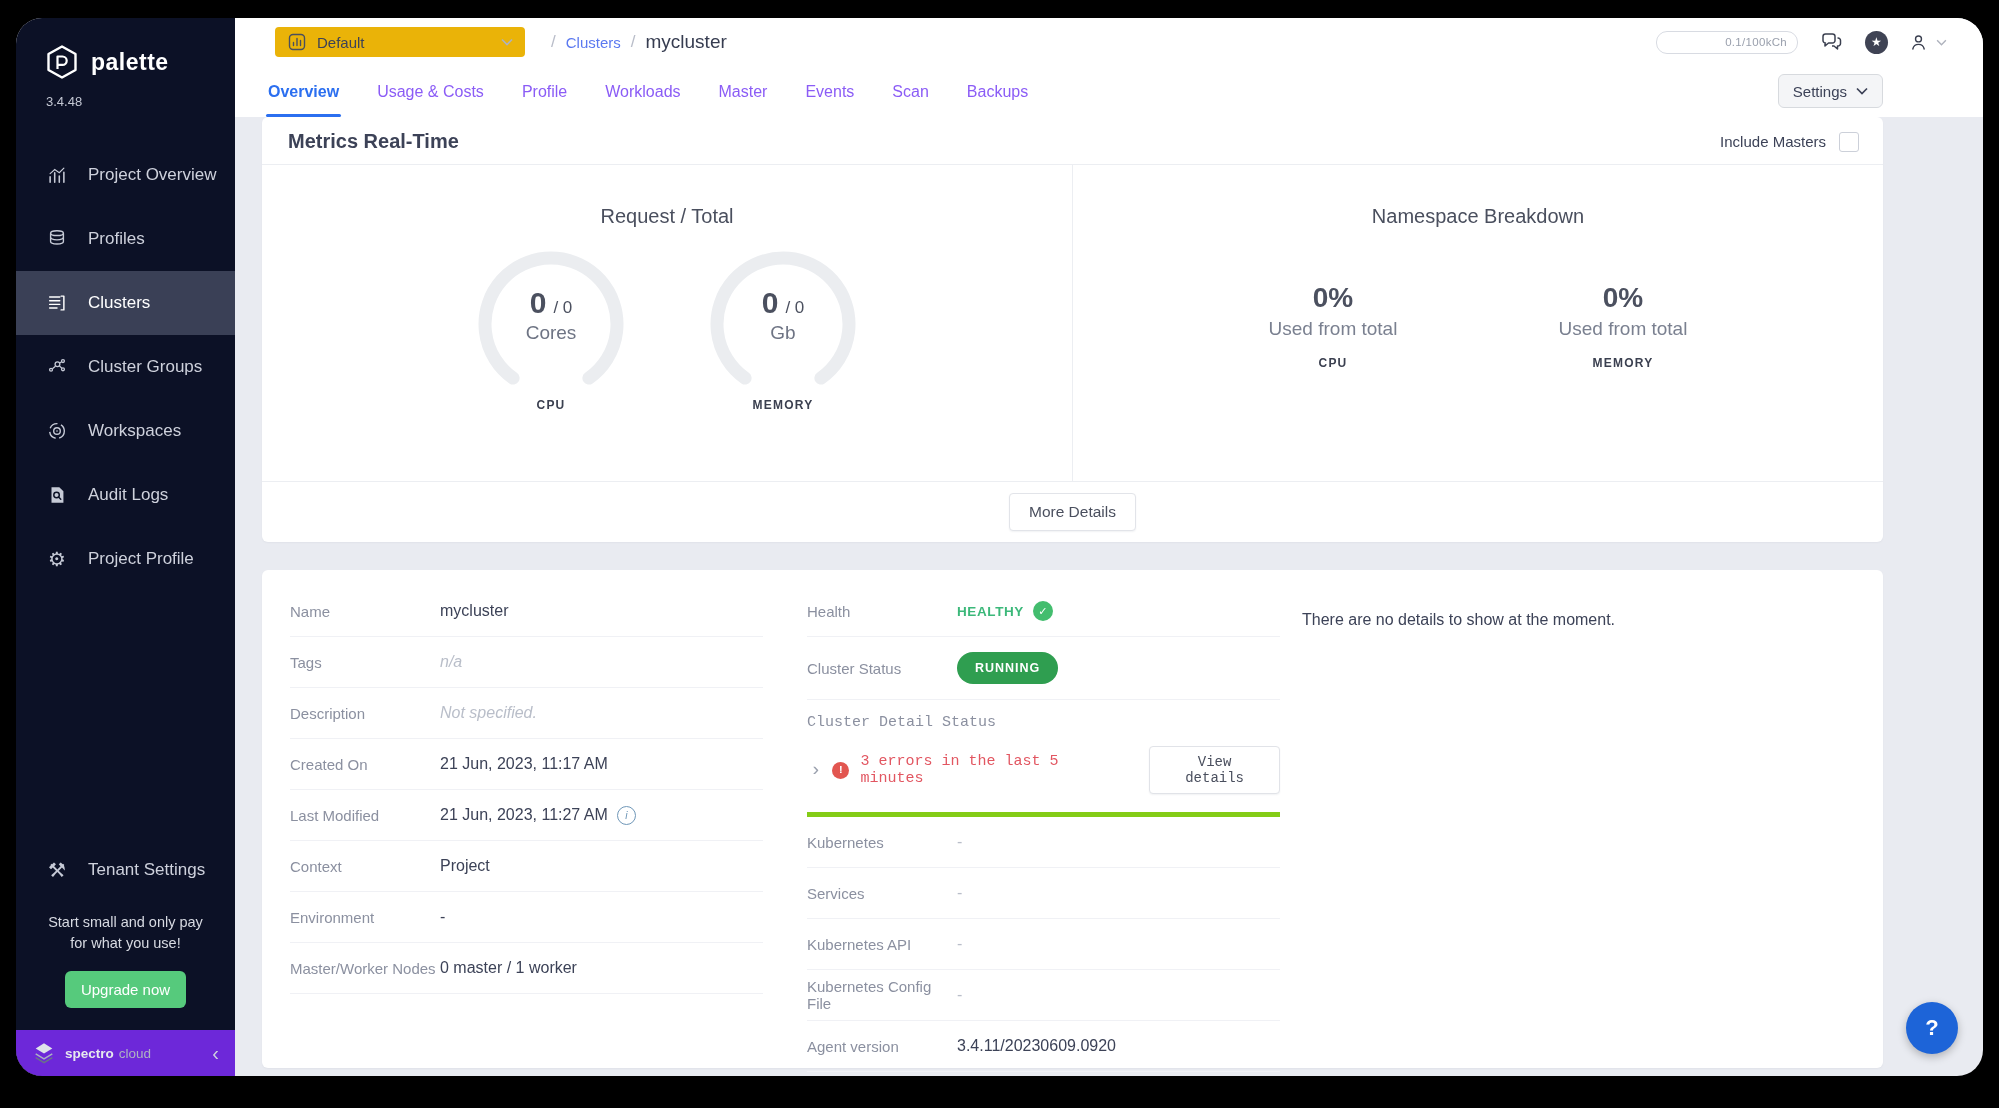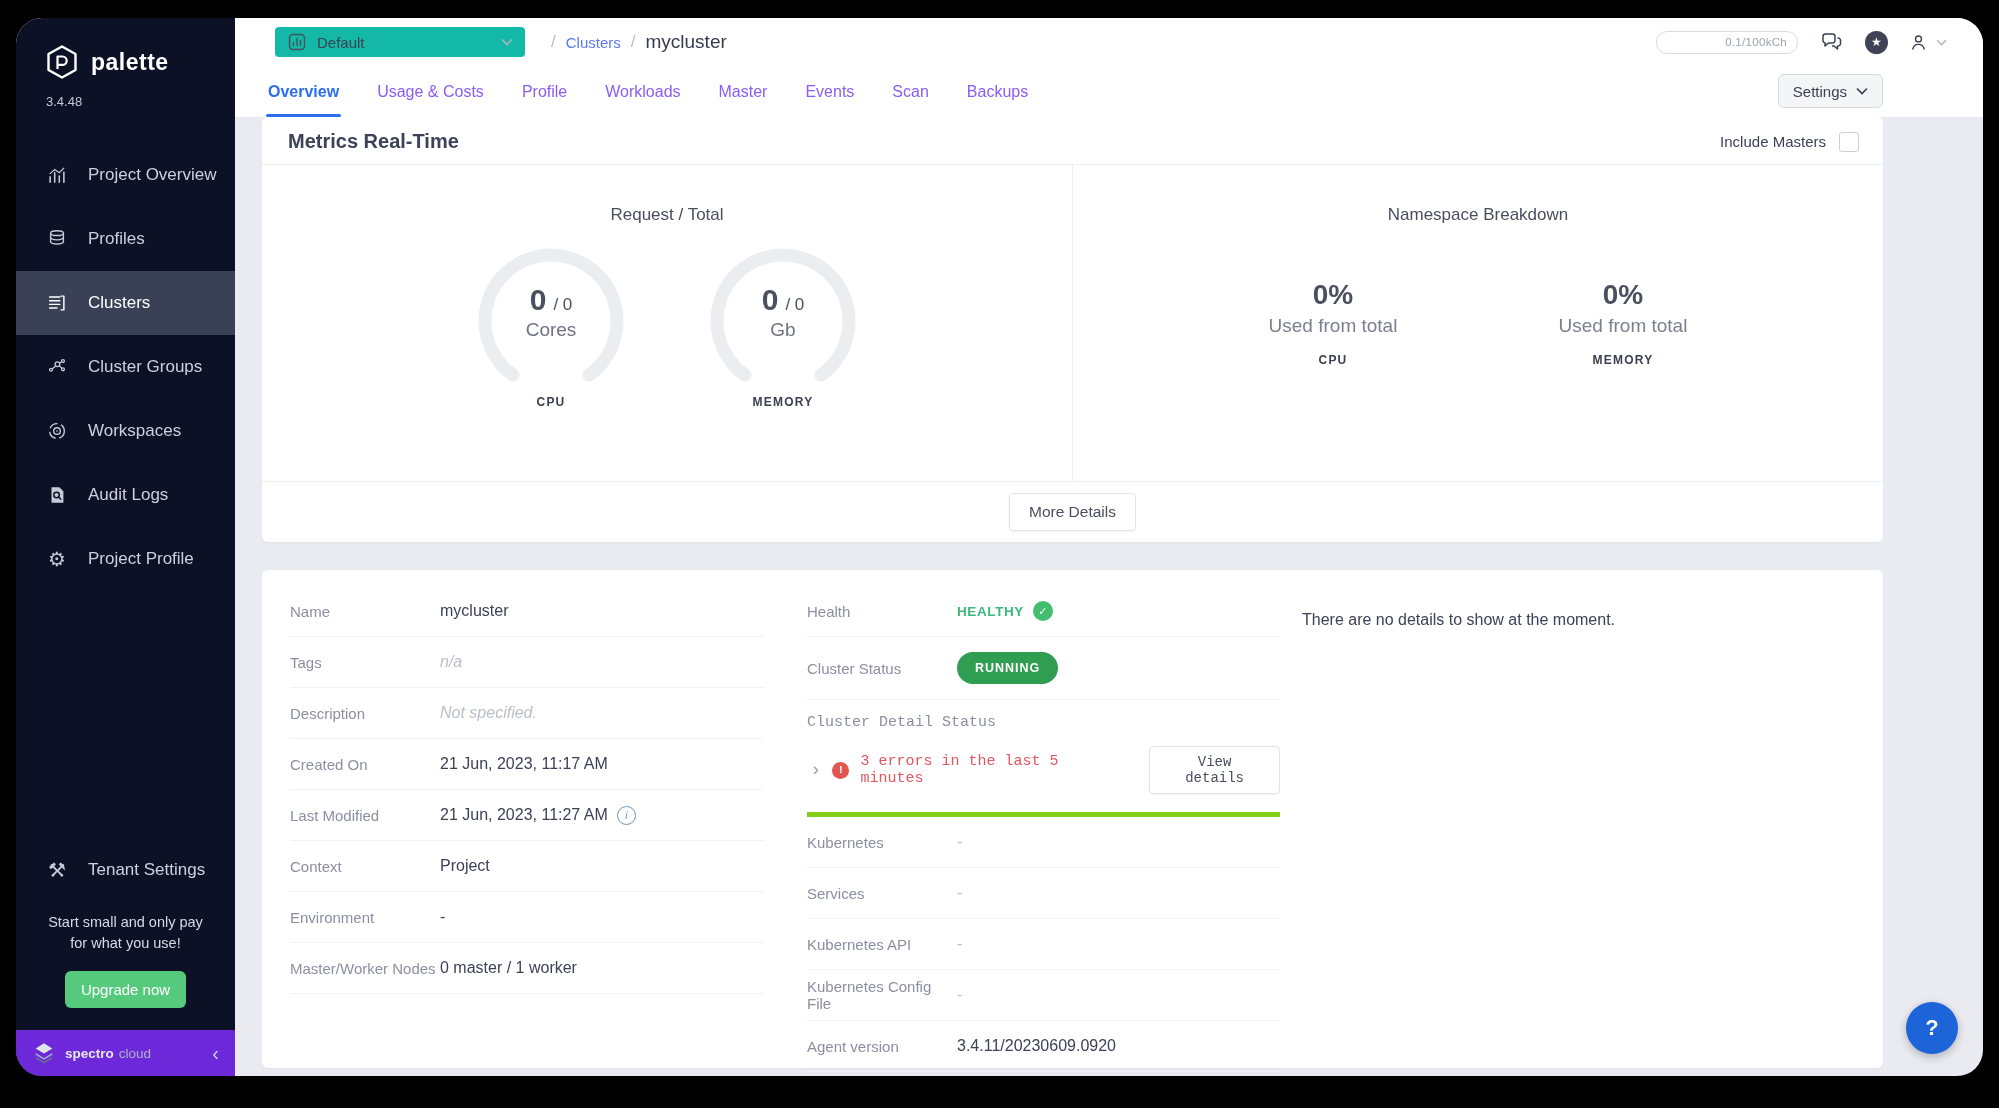--- a/index.html
+++ b/index.html
@@ -22,21 +22,21 @@
   .promo-text{text-align:center;font-size:14.5px;line-height:1.5;color:#d7dae2;}
   .upgrade-btn{display:block;margin:16px auto 0;background:#56ca7c;color:#fff;border:none;border-radius:6px;
     padding:10px 16px;font-size:15px;font-family:inherit;cursor:pointer;}
   .side-footer{height:46px;background:#6d28d9;display:flex;align-items:center;gap:9px;padding:0 16px;}
   .footer-brand{font-size:13.5px;color:#e6e8ee;font-weight:700;}
   .footer-brand2{font-size:13.5px;color:#aeb3c2;font-weight:300;margin-left:-4px;}
   .collapse-btn{margin-left:auto;color:#cfd3de;font-size:20px;cursor:pointer;line-height:1;}
   
   .main{flex:1;display:flex;flex-direction:column;min-width:0;}
   .topbar{background:#fff;height:48px;display:flex;align-items:center;padding:0 36px 0 40px;}
-  .proj-select{width:226px;height:30px;background:#14b8a6;border-radius:4px;display:flex;align-items:center;
+  .proj-select{width:226px;height:30px;background:#eab308;border-radius:4px;display:flex;align-items:center;
     gap:10px;padding:0 12px;cursor:pointer;}
   .proj-select-label{font-size:15px;color:#3c4257;}
   .breadcrumb{display:flex;align-items:center;gap:10px;margin-left:26px;}
   .crumb-sep{color:#b9bdc9;font-size:17px;font-weight:300;}
   .crumb-link{color:#5b79f0;font-size:15px;cursor:pointer;}
   .crumb-current{color:#363c50;font-size:19px;}
   .topbar-right{margin-left:auto;display:flex;align-items:center;gap:20px;}
   .usage-pill{width:130px;height:21px;border:1px solid #d8dbe2;border-radius:11px;display:flex;align-items:center;
     justify-content:flex-end;padding-right:10px;font-size:11.5px;color:#9aa0ad;letter-spacing:.3px;cursor:pointer;}
   .icon-btn{display:flex;align-items:center;cursor:pointer;}
@@ -55,21 +55,21 @@
   .card{background:#fff;border-radius:6px;box-shadow:0 1px 2px rgba(20,30,60,.04);}
   
   .card1{height:425px;display:flex;flex-direction:column;}
   .card1-head{display:flex;align-items:center;justify-content:space-between;padding:13px 24px 11px 26px;}
   .card1-title{margin:0;font-size:20px;font-weight:600;color:#3c4257;}
   .include-masters{display:flex;align-items:center;gap:13px;font-size:15px;color:#3c4257;}
   .checkbox{width:18px;height:18px;border:1px solid #ccd0d9;border-radius:3px;background:#fff;cursor:pointer;}
   .gauges-row{display:flex;border-top:1px solid #eceef2;height:316px;}
   .half{flex:1;}
   .half.left{border-right:1px solid #eceef2;}
-  .half-title{text-align:center;margin-top:40px;font-size:17px;color:#4a4f5e;}
+  .half-title{text-align:center;margin-top:40px;font-size:20px;color:#4a4f5e;}
   .gauge-pair{display:flex;justify-content:center;gap:72px;margin-top:22px;}
   .gauge{position:relative;width:160px;height:164px;}
   .gauge-center{position:absolute;left:0;right:0;top:36px;display:flex;flex-direction:column;align-items:center;}
   .g-valrow{display:flex;align-items:baseline;gap:7px;}
   .g-big{font-size:30px;font-weight:700;color:#4b505f;}
   .g-small{font-size:17px;color:#4b505f;}
   .g-unit{font-size:19px;color:#6e7484;margin-top:2px;}
   .g-caption{position:absolute;left:0;right:0;bottom:2px;text-align:center;font-size:12px;font-weight:700;
     letter-spacing:1.2px;color:#3b4050;}
   .ns-stats{display:flex;justify-content:center;gap:90px;margin-top:54px;}

